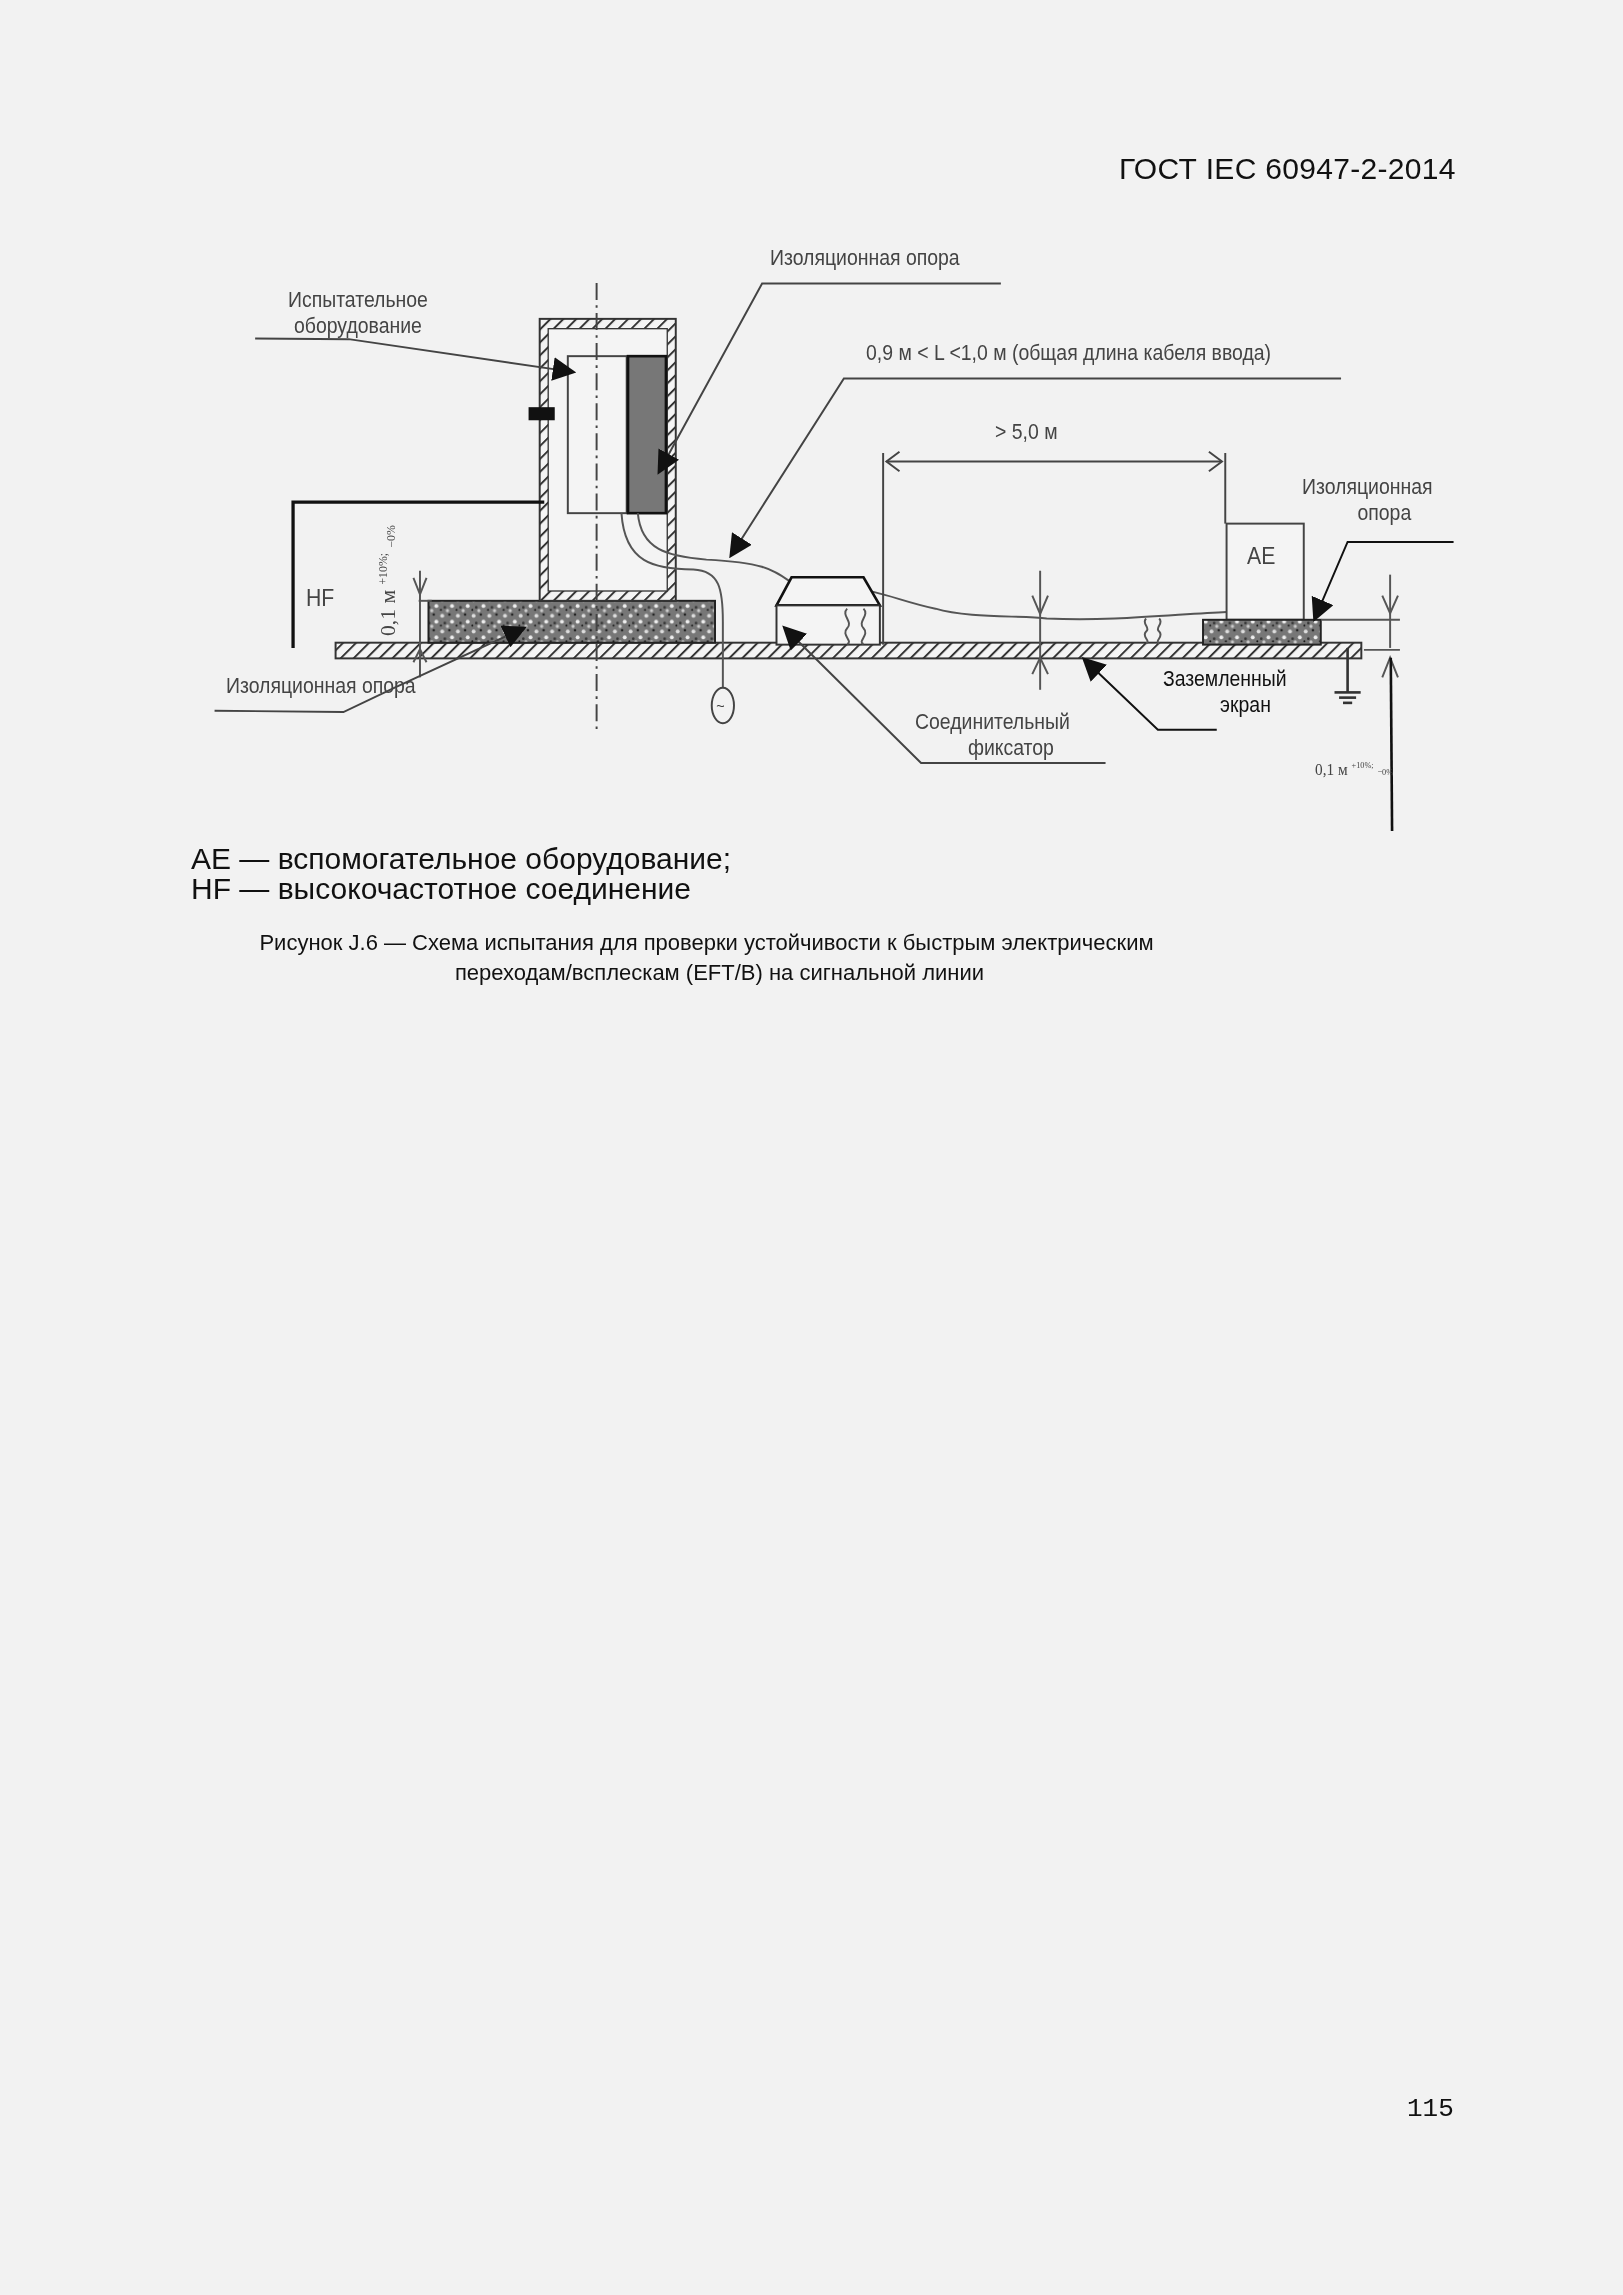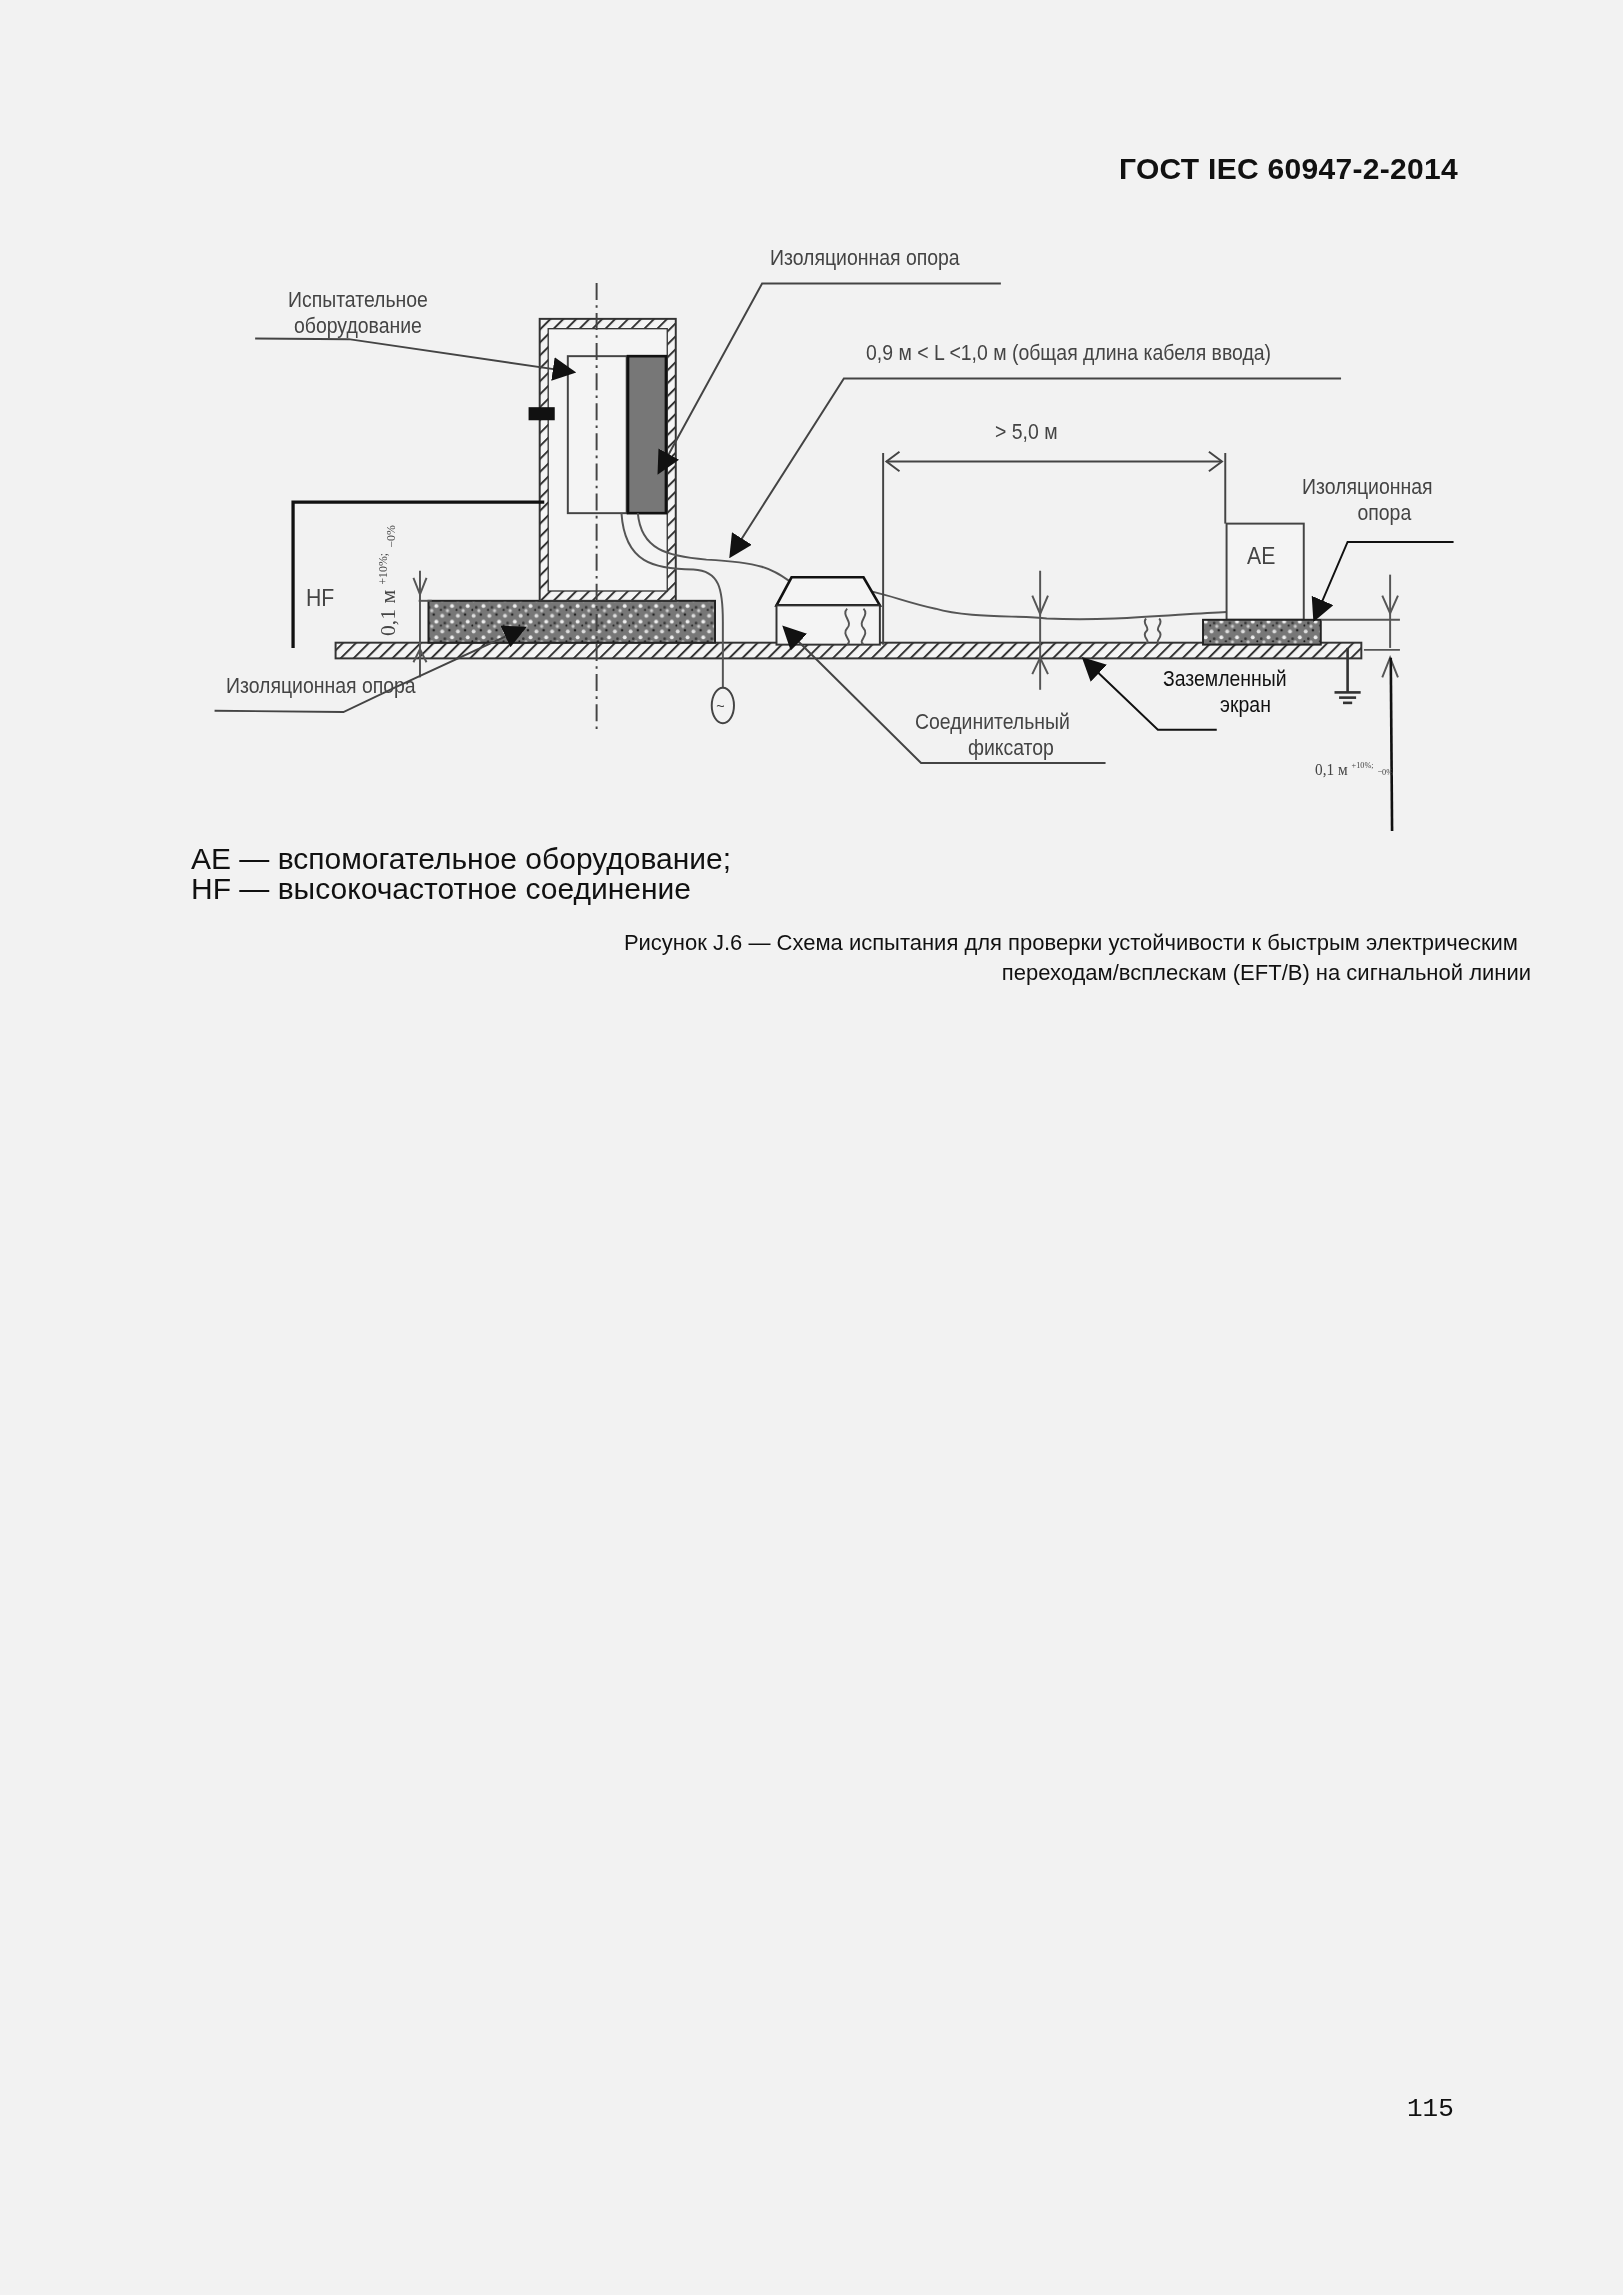--- a/index.html
+++ b/index.html
@@ -6,39 +6,39 @@
     body {
       width: 1623px; height: 2295px;
       background: #f2f2f2;
       position: relative;
       overflow: hidden;
       font-family: "Liberation Sans", sans-serif;
       color: #111;
     }
     .header-title {
       position: absolute; left: 1119px; top: 152px;
-      font-size: 30px; font-weight: bold; letter-spacing: 0.3px;
+      font-size: 30px; font-weight: normal; letter-spacing: 0.3px;
     }
     .figure {
       position: absolute; left: 0; top: 0; width: 1623px; height: 851px;
     }
     .figure svg { position: absolute; left: 0; top: 0; }
     .lbl {
       position: absolute; font-size: 21.6px; color: #444; line-height: 1.2;
       white-space: nowrap; transform: scaleX(0.9); transform-origin: left top;
     }
     .lbl.dark { color: #111; }
     .lbl.center { text-align: center; }
     .legend {
       position: absolute; left: 191px; top: 844px;
       font-size: 30px; line-height: 30px;
     }
     .caption {
       position: absolute; left: 0; top: 928px; width: 1623px;
-      font-size: 22px; line-height: 30px; text-align: right;
+      font-size: 22px; line-height: 30px; text-align: center;
     }
     .caption div { position: relative; }
     .cap1 { left: -105px; }
     .cap2 { left: -92px; }
     .page-number {
       position: absolute; left: 1407px; top: 2094px; font-size: 26px; font-family: Liberation Mono, monospace;
     }
   </style>
 </head>
 <body>

